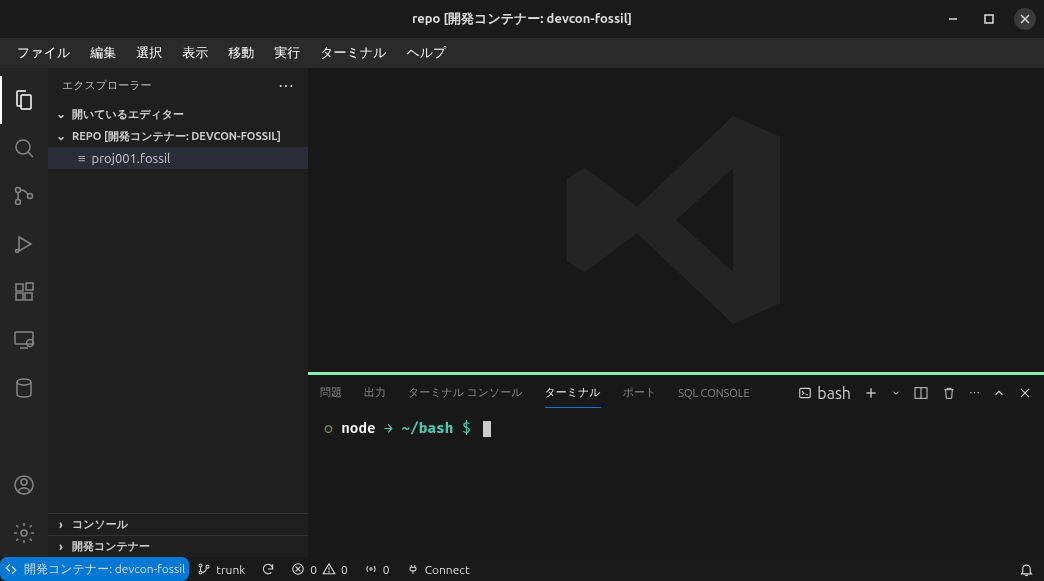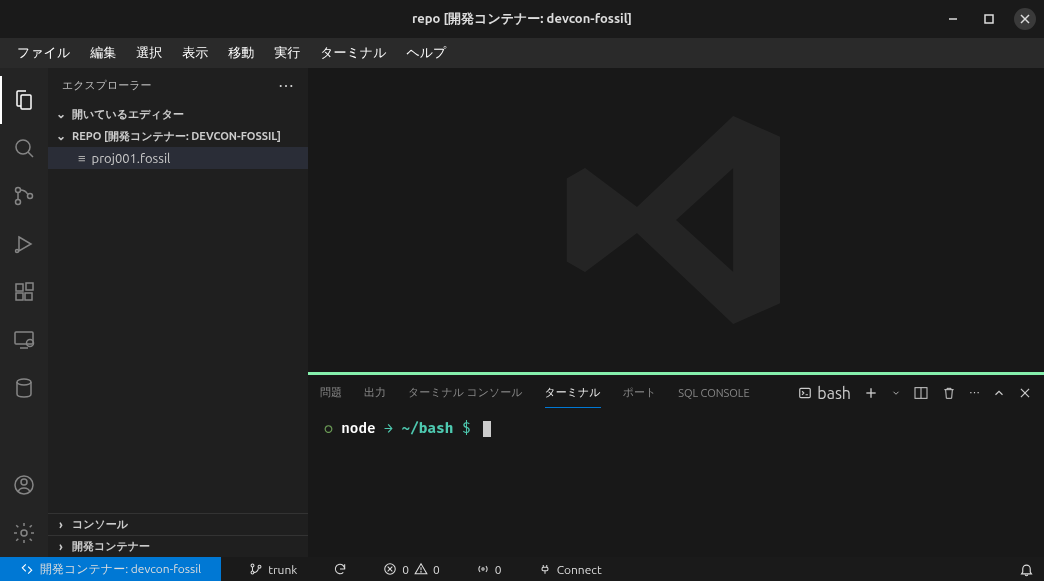--- a/index.html
+++ b/index.html
@@ -110,24 +110,25 @@
 .terminal .path { color: #4ec9b0; font-weight: 600; }
 .terminal .dollar { color: #4ec9b0; }
 .terminal .cursor { display: inline-block; width: 8px; height: 16px; background: #ccc; vertical-align: middle; margin-left: 4px; }
 
 .statusbar {
   height: 24px; background: #1a1a1a;
   display: flex; align-items: center; font-size: 12px; color: #ddd;
 }
 .statusbar .remote {
   background: #0078d4; height: 100%;
-  display: flex; align-items: center; padding: 0 20px; gap: 6px; cursor: pointer;
+  display: flex; align-items: center; padding: 0 4px; gap: 6px; cursor: pointer;
   font-size: 12px;
-}
-.statusbar .sb-item { padding: 0 8px; display: flex; align-items: center; gap: 5px; cursor: pointer; height: 100%; margin-left: 20px; }
+  border-radius: 7px;
+}
+.statusbar .sb-item { padding: 0 8px; display: flex; align-items: center; gap: 5px; cursor: pointer; height: 100%; }
 .statusbar .spacer { flex: 1; }
 .statusbar .bell { padding: 0 10px; cursor: pointer; }
 
 svg { display: block; }
 </style>
 </head>
 <body>
 
 <div class="titlebar">
   <div class="title">repo [開発コンテナー: devcon-fossil]</div>

